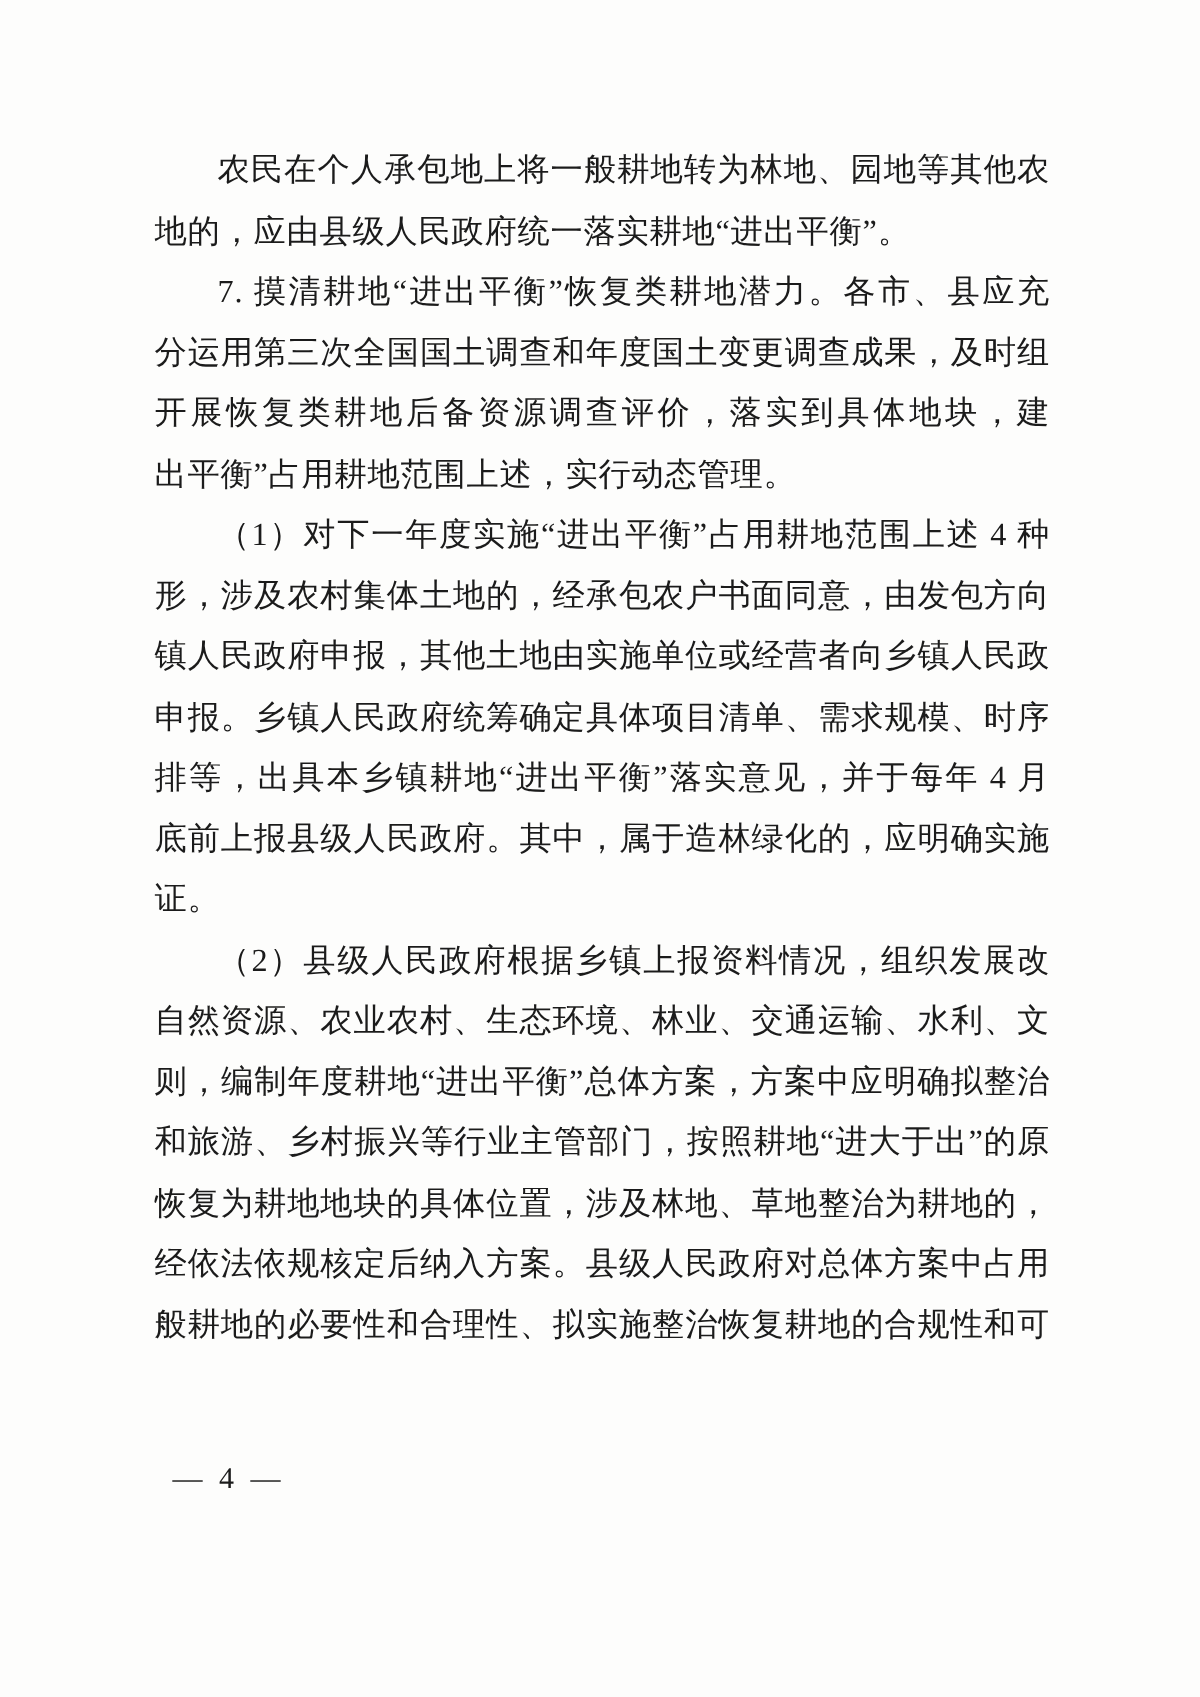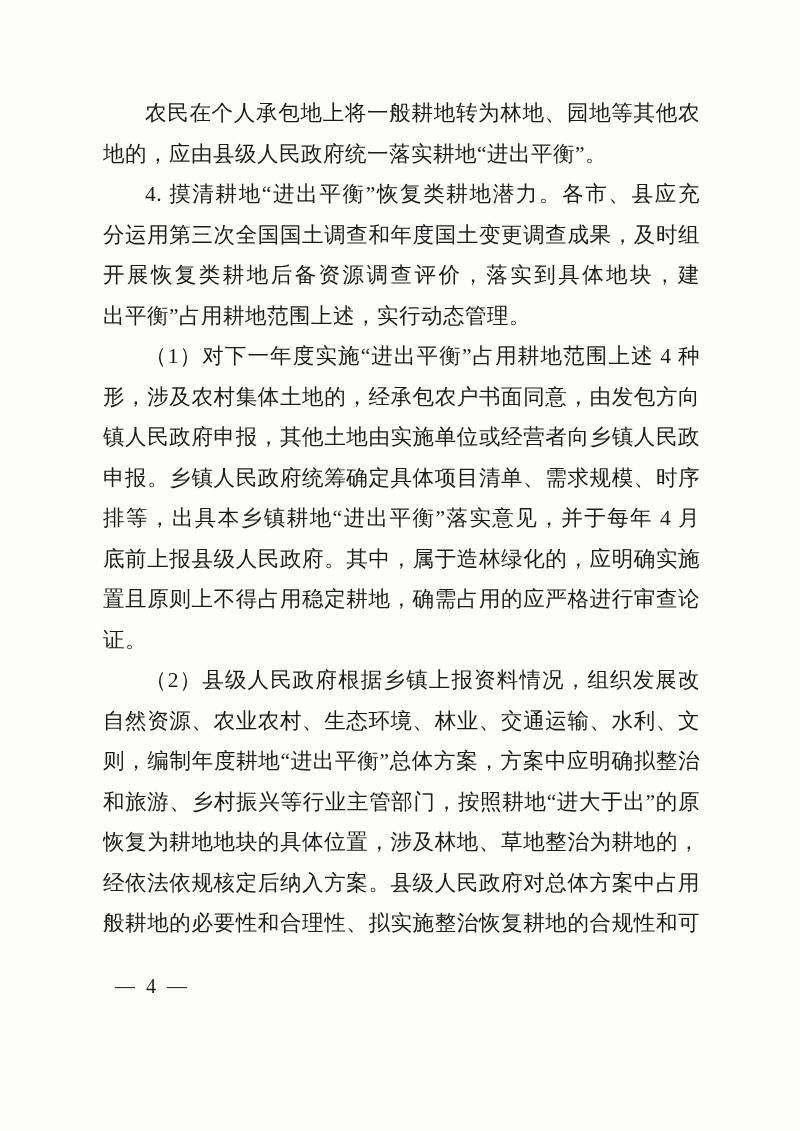--- a/index.html
+++ b/index.html
@@ -59,35 +59,34 @@
 
 <div class="page">
   <div class="text-block">
 
     <div class="para">
       <div class="line pstart">农民在个人承包地上将一般耕地转为林地、园地等其他农用</div>
       <div class="line pend">地的，应由县级人民政府统一落实耕地“进出平衡”。</div>
     </div>
 
     <div class="para">
-      <div class="line pstart">4. 摸清耕地“进出平衡”恢复类耕地潜力。各市、县应充</div>
+      <div class="line pstart">7. 摸清耕地“进出平衡”恢复类耕地潜力。各市、县应充</div>
       <div class="line">分运用第三次全国国土调查和年度国土变更调查成果，及时组织</div>
       <div class="line">开展恢复类耕地后备资源调查评价，落实到具体地块，建立“进</div>
       <div class="line pend">出平衡”占用耕地范围上述，实行动态管理。</div>
     </div>
 
 
     <div class="para">
       <div class="line pstart">（1）对下一年度实施“进出平衡”占用耕地范围上述 4 种情</div>
       <div class="line">形，涉及农村集体土地的，经承包农户书面同意，由发包方向乡</div>
       <div class="line">镇人民政府申报，其他土地由实施单位或经营者向乡镇人民政府</div>
       <div class="line">申报。乡镇人民政府统筹确定具体项目清单、需求规模、时序安</div>
       <div class="line">排等，出具本乡镇耕地“进出平衡”落实意见，并于每年 4 月</div>
       <div class="line">底前上报县级人民政府。其中，属于造林绿化的，应明确实施位</div>
-      <div class="line">置且原则上不得占用稳定耕地，确需占用的应严格进行审查论</div>
       <div class="line pend">证。</div>
     </div>
 
     <div class="para">
       <div class="line pstart">（2）县级人民政府根据乡镇上报资料情况，组织发展改革、</div>
       <div class="line">自然资源、农业农村、生态环境、林业、交通运输、水利、文化</div>
       <div class="line">则，编制年度耕地“进出平衡”总体方案，方案中应明确拟整治</div>
       <div class="line">和旅游、乡村振兴等行业主管部门，按照耕地“进大于出”的原</div>
       <div class="line">恢复为耕地地块的具体位置，涉及林地、草地整治为耕地的，需</div>
       <div class="line">经依法依规核定后纳入方案。县级人民政府对总体方案中占用一</div>

